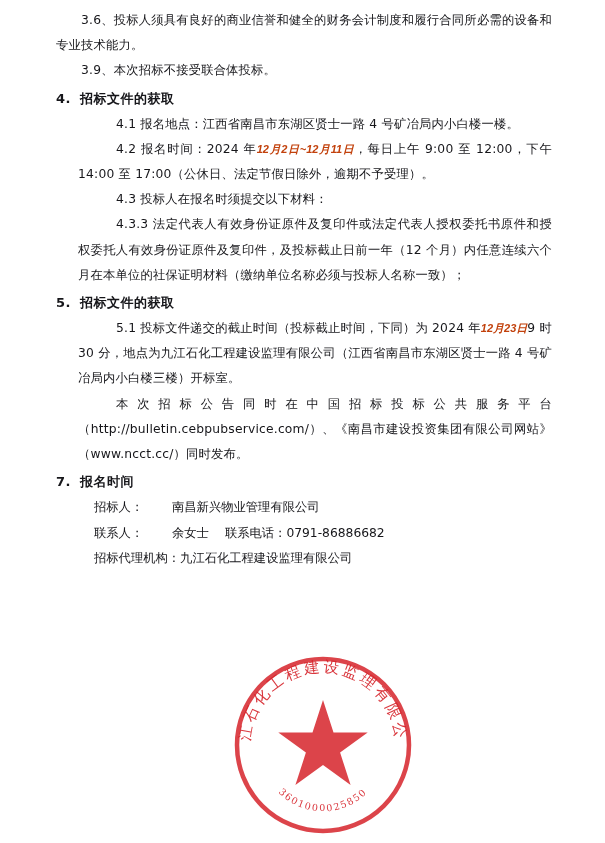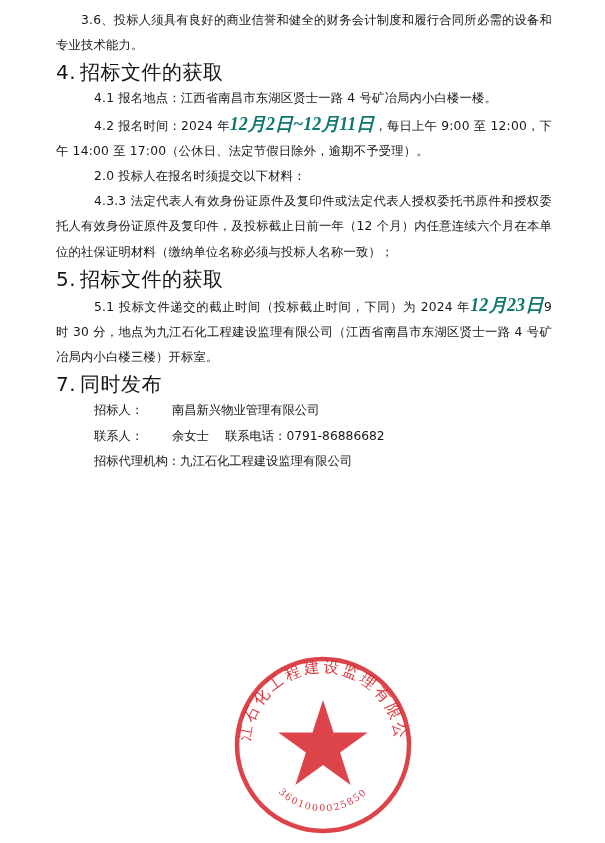--- a/index.html
+++ b/index.html
@@ -35,36 +35,37 @@
     text-align: justify;
     text-justify: inter-ideograph;
     margin: 0 0 0 0;
     letter-spacing: 0.2px;
   }
   .indent2 {
     text-indent: 25px;
   }
   .indent3 {
     text-indent: 38px;
+    margin-left: 22px;
   }
   .heading {
-    font-size: 20px;
-    font-weight: normal;
+    font-size: 13px;
+    font-weight: bold;
     line-height: 27px;
     margin: 1px 0 0 0;
     letter-spacing: 0.5px;
   }
   .heading .num {
     display: inline-block;
     width: 24px;
   }
   .hand {
-    font-family: Liberation Serif, serif;
-    color: #0f766e;
-    font-size: 18px;
+    font-family: Liberation Sans, sans-serif;
+    color: #c2410c;
+    font-size: 11px;
     font-weight: bold;
     font-style: italic;
     letter-spacing: 0px;
   }
   .contactblock {
     font-size: 12.3px;
     line-height: 25.5px;
   }
   .contactblock .lbl {
     display: inline-block;
@@ -89,43 +90,45 @@
     fill: #d6232a;
   }
 </style>
 </head>
 <body>
 
 <div class="page">
   <div class="content">
 
     <p class="para indent2">3.6、投标人须具有良好的商业信誉和健全的财务会计制度和履行合同所必需的设备和专业技术能力。</p>
+    <p class="para indent2">3.9、本次招标不接受联合体投标。</p>
 
     <h2 class="heading">
       <span class="num">4.</span><span>招标文件的获取</span>
     </h2>
 
     <p class="para indent3">4.1 报名地点：江西省南昌市东湖区贤士一路 4 号矿冶局内小白楼一楼。</p>
 
     <p class="para indent3"><span>4.2 报名时间：2024 年</span><span class="hand">12月2日~12月11日</span><span>，每日上午 9:00 至 12:00，下午 14:00 至 17:00（公休日、法定节假日除外，逾期不予受理）。</span></p>
 
-    <p class="para indent3">2.0 投标人在报名时须提交以下材料：</p>
+    <p class="para indent3">4.3 投标人在报名时须提交以下材料：</p>
     <p class="para indent3">4.3.3 法定代表人有效身份证原件及复印件或法定代表人授权委托书原件和授权委托人有效身份证原件及复印件，及投标截止日前一年（12 个月）内任意连续六个月在本单位的社保证明材料（缴纳单位名称必须与投标人名称一致）；</p>
 
     <h2 class="heading">
       <span class="num">5.</span><span>招标文件的获取</span>
     </h2>
 
     <p class="para indent3"><span>5.1 投标文件递交的截止时间（投标截止时间，下同）为 2024 年</span><span class="hand">12月23日</span><span>9 时 30 分，地点为九江石化工程建设监理有限公司（江西省南昌市东湖区贤士一路 4 号矿冶局内小白楼三楼）开标室。</span></p>
 
 
 
+    <p class="para indent3">本次招标公告同时在中国招标投标公共服务平台（http://bulletin.cebpubservice.com/）、《南昌市建设投资集团有限公司网站》（www.ncct.cc/）同时发布。</p>
 
     <h2 class="heading">
-      <span class="num">7.</span><span>同时发布</span>
+      <span class="num">7.</span><span>报名时间</span>
     </h2>
 
     <div class="contactblock" style="padding-left:38px;">
       <div>
         <span class="lbl">招标人：</span><span>南昌新兴物业管理有限公司</span>
       </div>
       <div>
         <span class="lbl">联系人：</span><span>余女士</span><span class="inlinegap"></span><span>联系电话：</span><span>0791-86886682</span>
       </div>
       <div>

